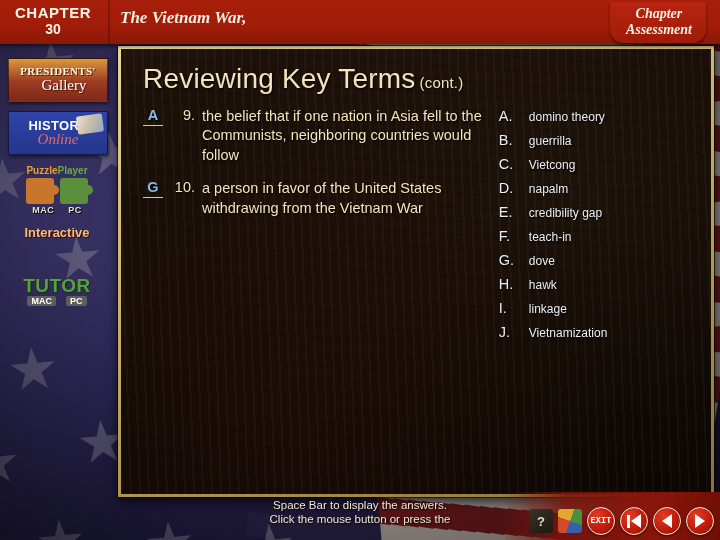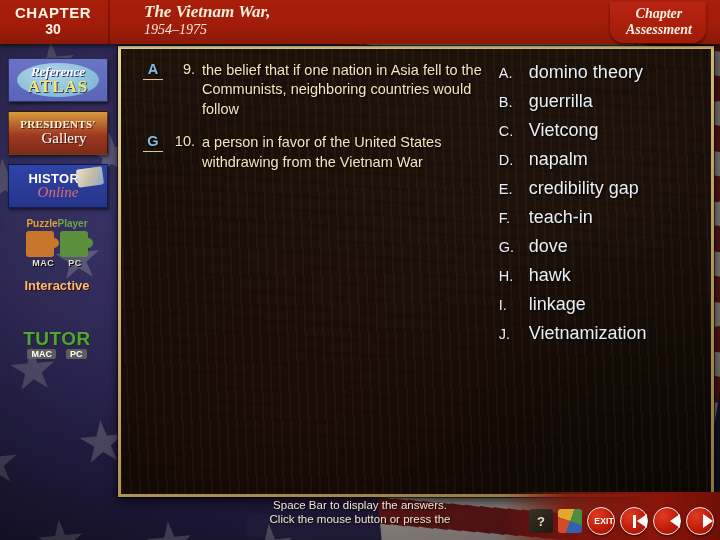--- a/index.html
+++ b/index.html
@@ -95,25 +95,24 @@
   .hdr-chapter .c-num  { font-size: 14px; font-weight: bold; }
 
   .hdr-divider {
     position: absolute;
     left: 108px; top: 0;
     width: 2px; height: 44px;
     background: rgba(0,0,0,0.22);
   }
   .hdr-title {
     position: absolute;
-    left: 120px; top: 2px;
+    left: 120px; top: 8px;
     color: #f6eddd;
     font-family: "Liberation Serif", serif;
     line-height: 1.2;
-    margin-left: 24px;
   }
   .hdr-title .t-main {
     font-size: 17px;
     font-weight: bold;
     font-style: italic;
     display: block;
   }
   .hdr-title .t-sub {
     font-size: 14px;
     font-style: italic;
@@ -396,21 +395,21 @@
     text-shadow: 1px 1px 2px rgba(0,0,0,0.85);
   }
   .a-letter {
     width: 30px;
     color: #e9eef4;
     font-size: 14.5px;
     flex: 0 0 auto;
   }
   .a-term {
     color: #e9eef4;
-    font-size: 18px;
+    font-size: 12px;
   }
 
   
   .footer-note {
     position: absolute;
     left: 150px; top: 498px;
     width: 420px;
     text-align: center;
     color: #efe6d2;
     font-size: 11.5px;
@@ -440,22 +439,23 @@
     display: flex; align-items: center; justify-content: center;
   }
   .mini-win {
     background: conic-gradient(from 200deg, #d24b2a 0deg 90deg, #e0a82c 90deg 180deg, #4a8f3e 180deg 270deg, #3560ad 270deg 360deg);
   }
   .circ-btn {
     width: 26px; height: 26px;
     border-radius: 50%;
     background: radial-gradient(circle at 35% 30%, #e23b22 0%, #bb1a08 60%, #8d1305 100%);
     border: 1.5px solid #f3ece0;
-    display: flex; align-items: center; justify-content: flex-end;
+    display: flex; align-items: center; justify-content: center;
     box-shadow: 0 1px 2px rgba(0,0,0,0.6);
+    font-family: Liberation Mono, monospace;
   }
   .circ-btn .tri-l {
     width: 0; height: 0;
     border-top: 7px solid transparent;
     border-bottom: 7px solid transparent;
     border-right: 10px solid #ffffff;
   }
   .circ-btn .tri-r {
     width: 0; height: 0;
     border-top: 7px solid transparent;
@@ -513,36 +513,30 @@
   <div class="vignette"></div>
 
   <div class="header">
     <div class="hdr-chapter">
       <div class="c-word">CHAPTER</div>
       <div class="c-num">30</div>
     </div>
     <div class="hdr-divider"></div>
     <div class="hdr-title">
       <span class="t-main">The Vietnam War,</span>
-      <span class="t-sub">1954–1975</span>
     </div>
   </div>
 
   <div class="assess-tab">
     <span>Chapter</span>
     <span>Assessment</span>
   </div>
 
   <div class="sidebar">
 
-    <div class="sb-btn sb-atlas">
-      <div class="globe"></div>
-      <div class="l1">Reference</div>
-      <div class="l2">ATLAS</div>
-    </div>
 
     <div class="sb-btn sb-pres">
       <div class="l1">PRESIDENTS'</div>
       <div class="l2">Gallery</div>
     </div>
 
     <div class="sb-btn sb-hist">
       <div class="book"></div>
       <div class="l1">HISTORY</div>
       <div class="l2">Online</div>
@@ -570,20 +564,23 @@
         <span>PC</span>
       </div>
     </div>
 
   </div>
 
   <div class="panel">
     <div class="panel-tex"></div>
     <div class="panel-inner">
 
+      <div class="page-title">
+        <span>Reviewing Key Terms</span><span class="cont">(cont.)</span>
+      </div>
 
 
       <div class="qa-wrap">
 
         <div class="q-col">
 
           <div class="q-item">
             <div class="q-ans">A</div>
             <div class="q-num">9.</div>
             <div class="q-text">the belief that if one nation in Asia fell to the Communists, neighboring countries would follow</div>

